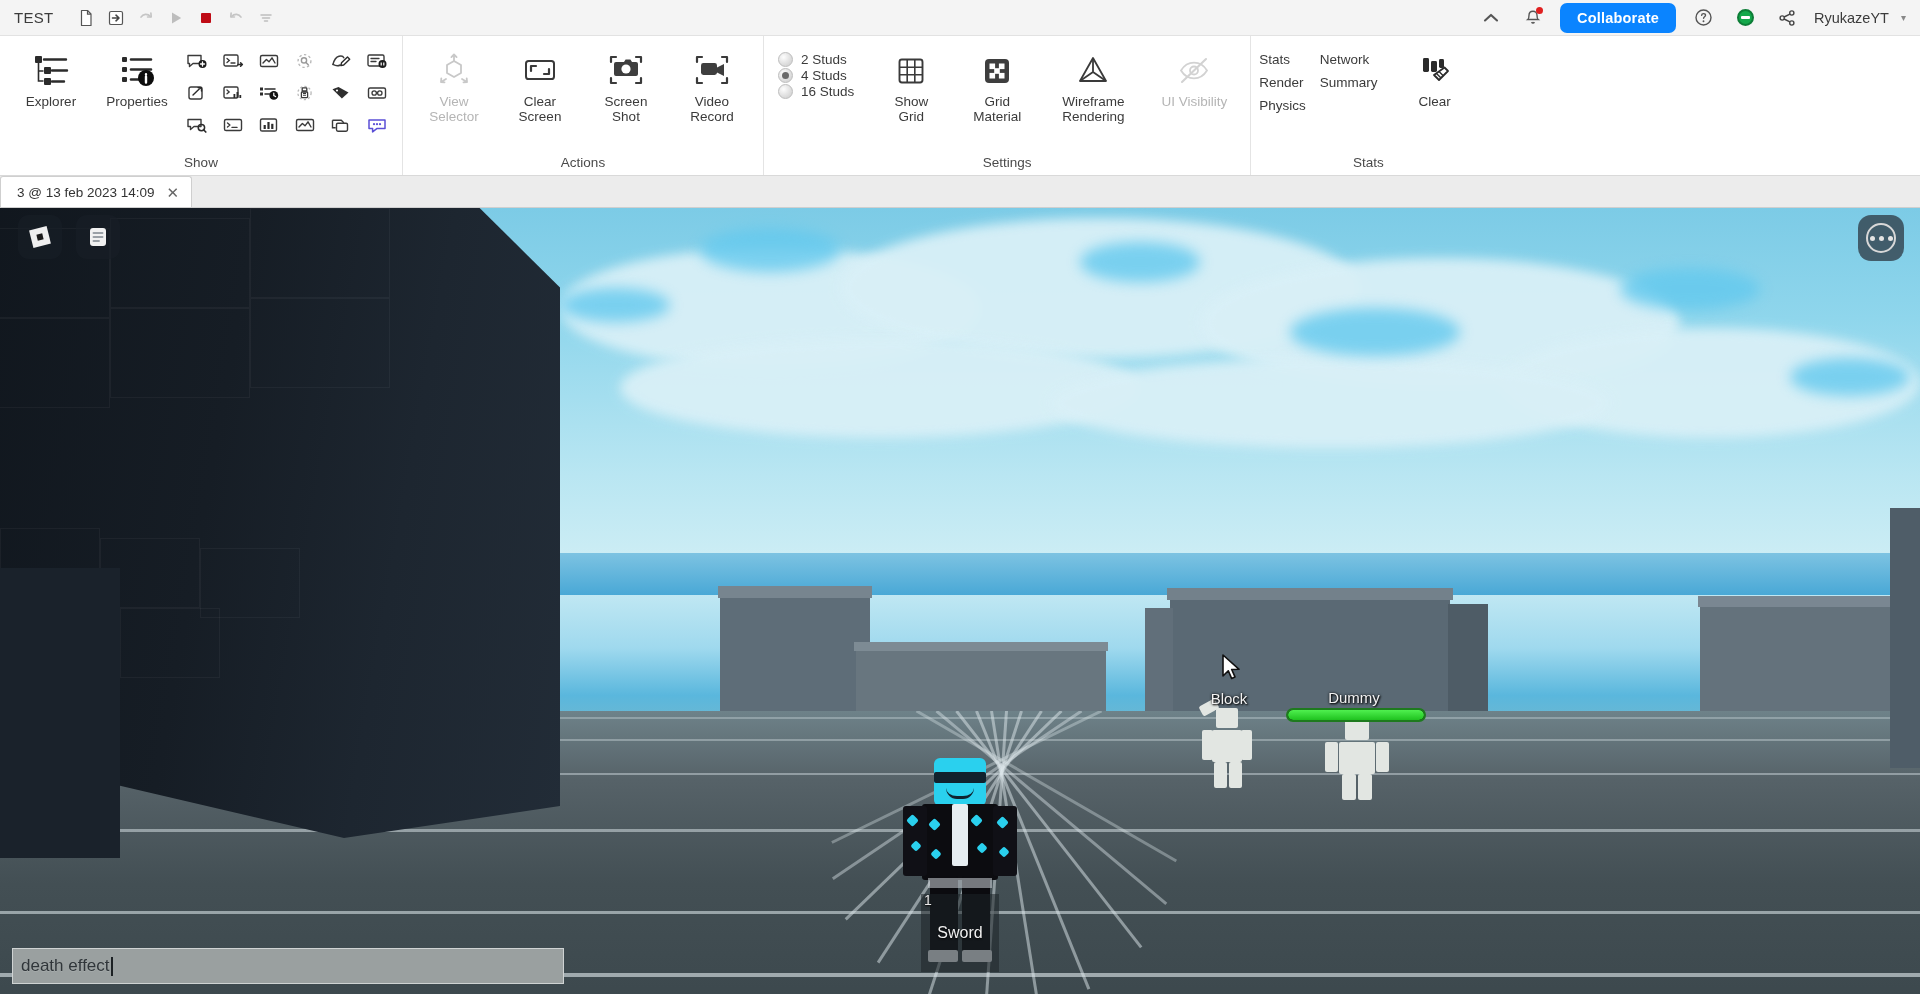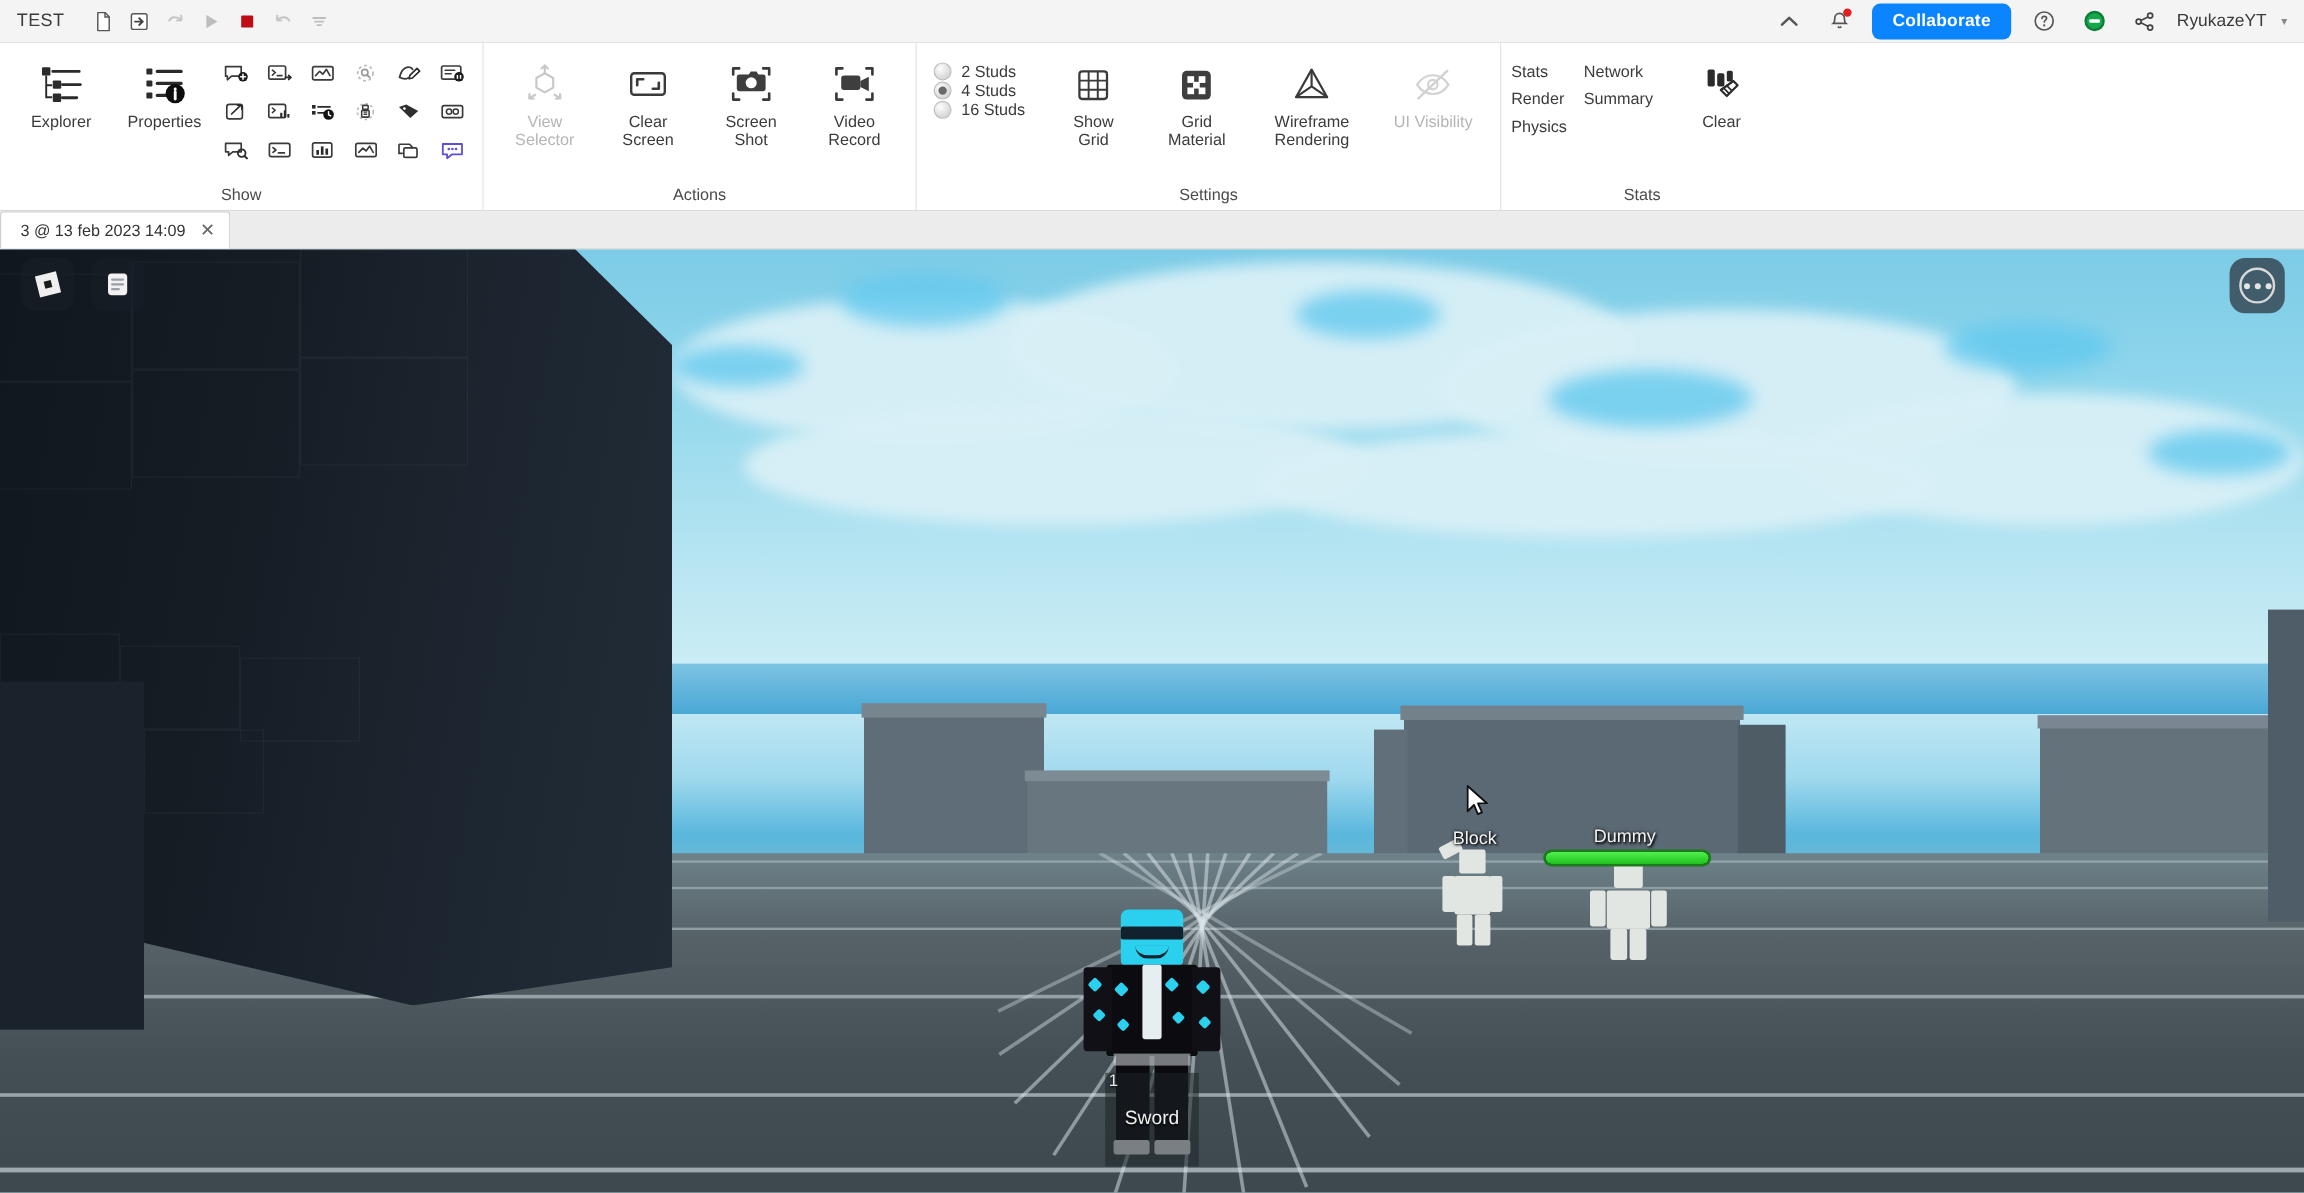--- a/index.html
+++ b/index.html
@@ -750,20 +750,24 @@
     </div>
 
     <div class="topright-btn">
       <div class="dots">
           <i></i>
           <i></i>
           <i></i>
         </div>
     </div>
 
+    <div class="chatinput" title="To chat click here or press &quot;/&quot; key">
+      <span>death effect</span>
+        <span class="caretbar"></span>
+    </div>
 
     <div class="hotbar">
       <div class="slot">
         <span class="num">1</span>
         <span class="nm">Sword</span>
       </div>
     </div>
   </div>
 </div>
 

